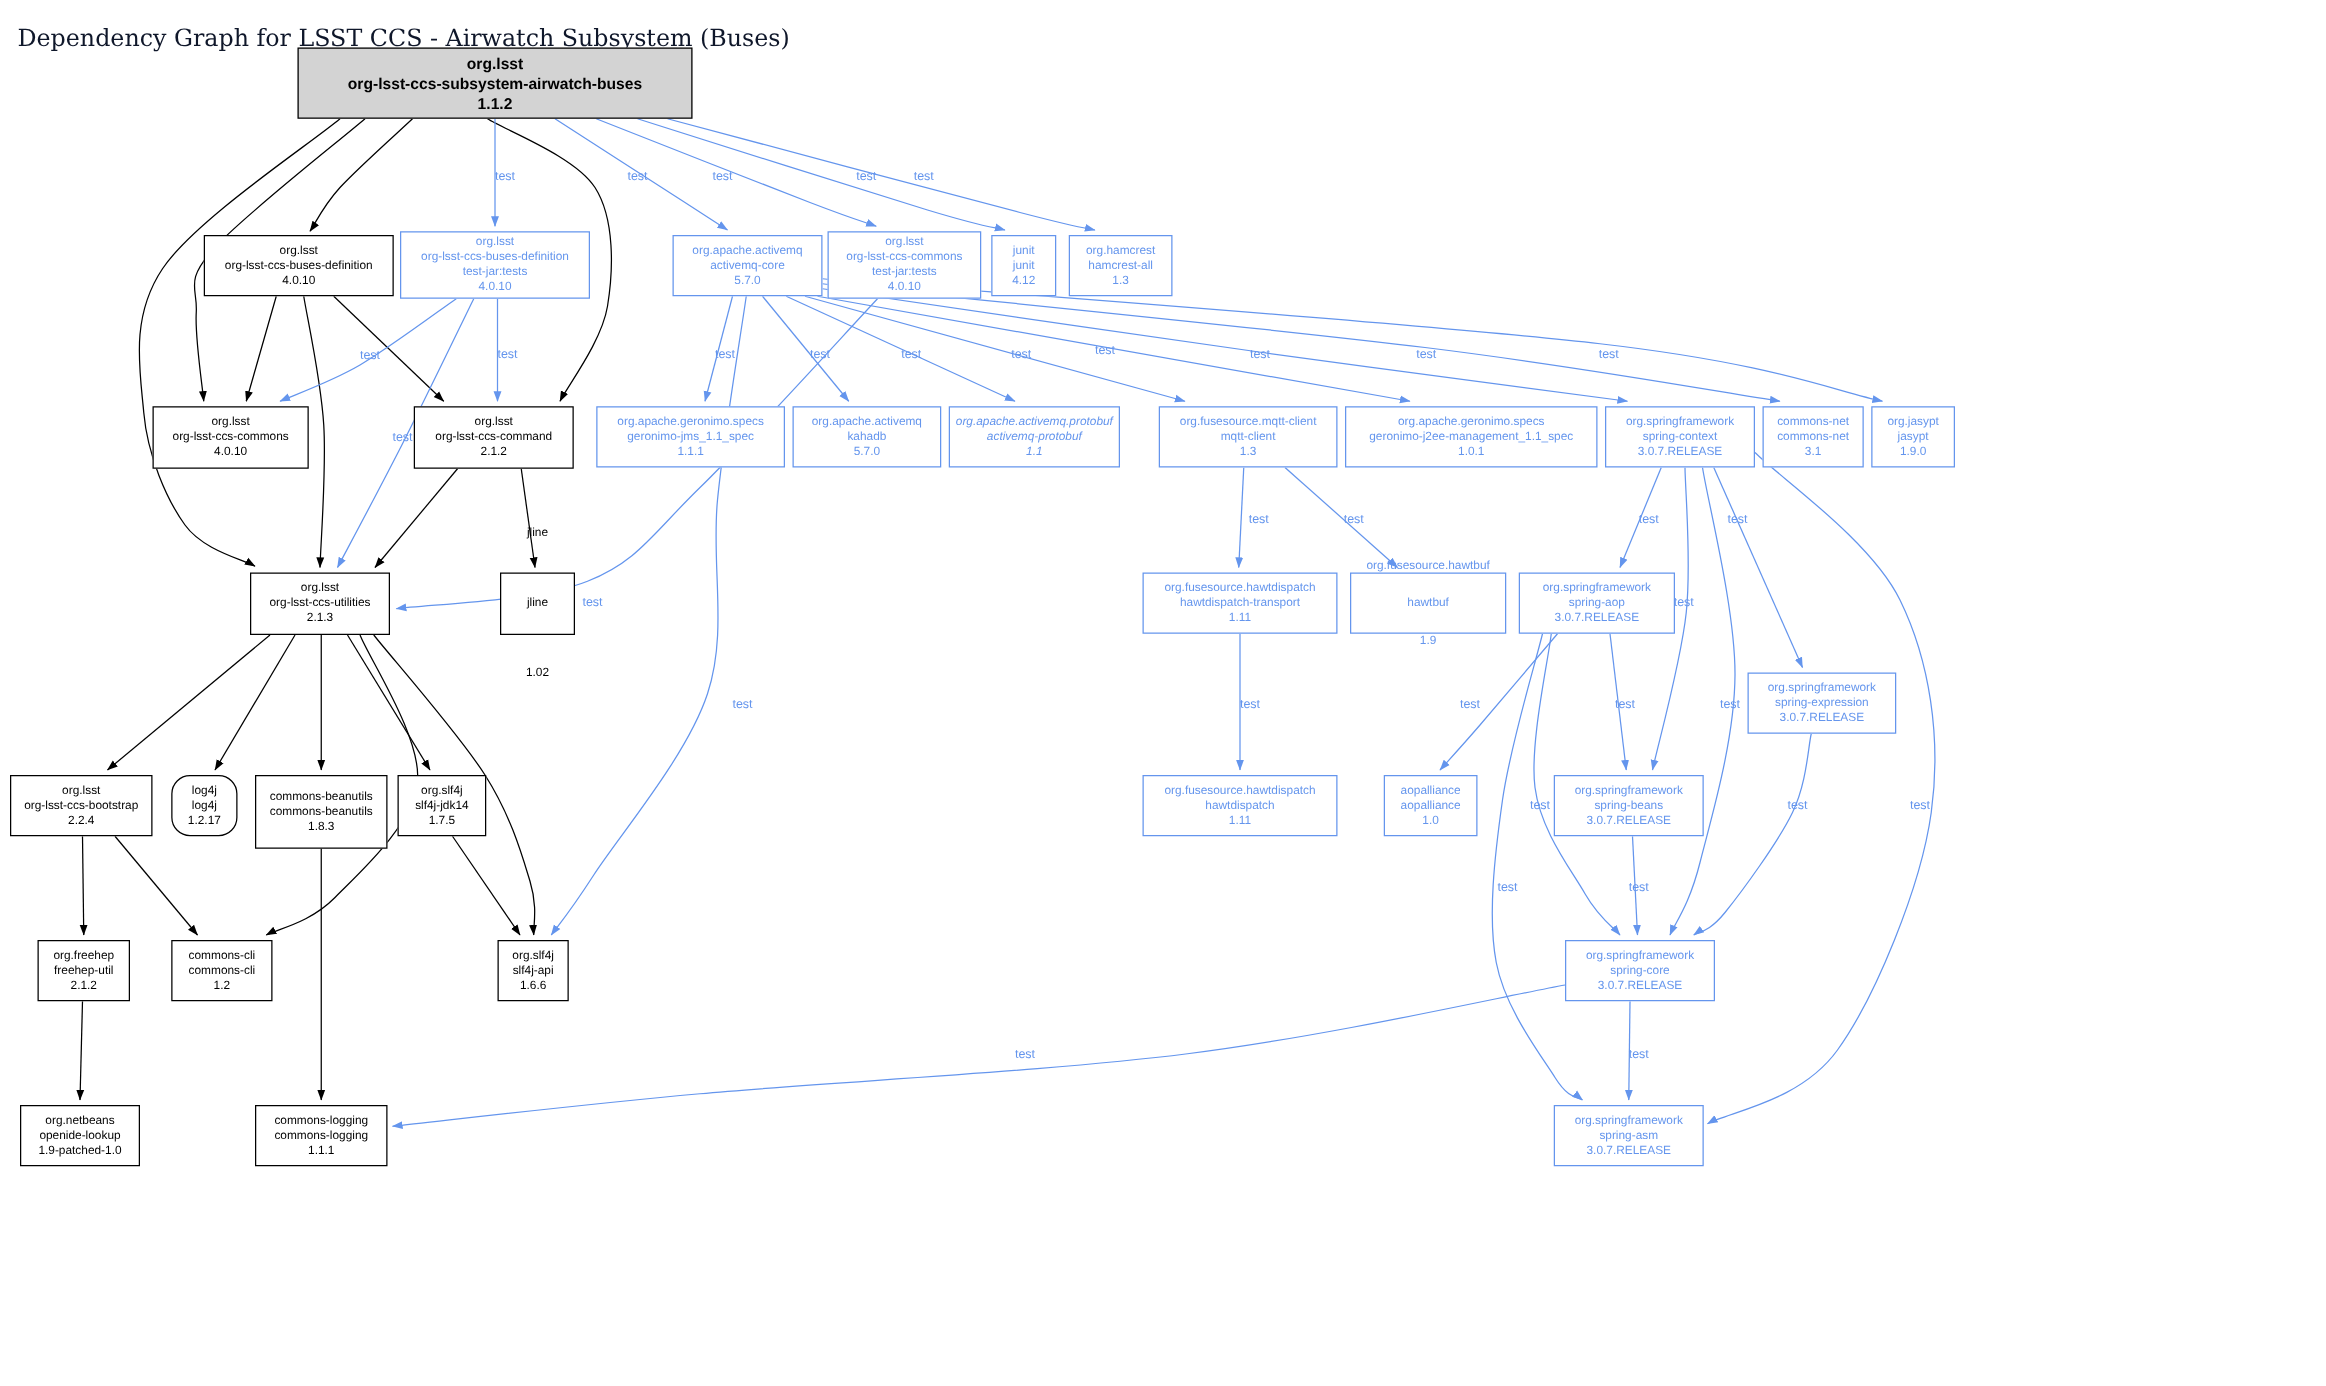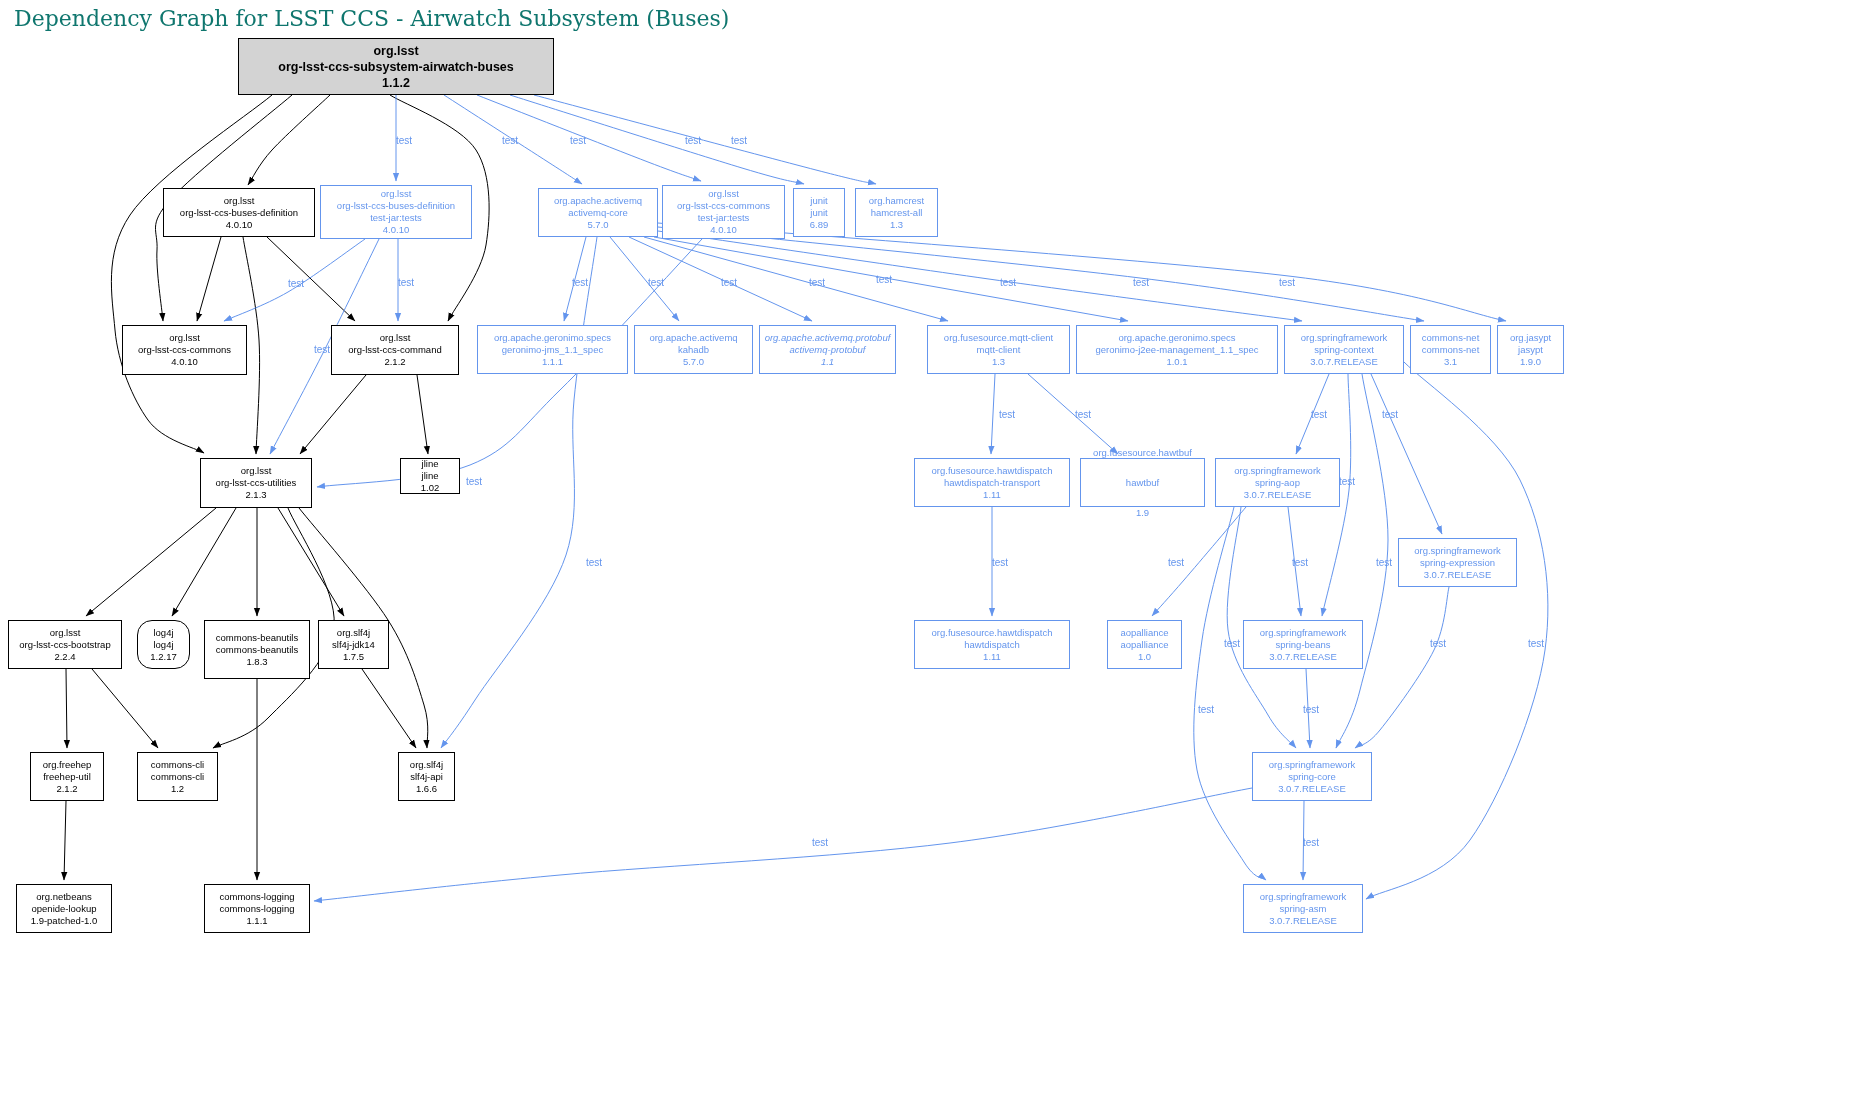--- a/index.html
+++ b/index.html
@@ -1,20 +1,20 @@
 <!DOCTYPE html>
 <html style="--test-color: #6495ED; --root-fill: #d3d3d3;"><head>
 <meta charset="utf-8">
 <style>
   * { margin:0; padding:0; box-sizing:border-box; }
   html,body { background:#ffffff; }
   body { font-family:"Liberation Sans", sans-serif; }
   #canvas { position:relative; width:1861px; height:1109px; background:#fff; overflow:hidden; }
-  #title { position:absolute; left:14px; top:6px; font-family:"DejaVu Serif", serif;
-           font-size:22px; color:#0f766e; white-space:pre; }
+  #title { position:absolute; left:14px; top:20px; font-family:"DejaVu Serif", serif;
+           font-size:19px; color:#0f172a; white-space:pre; }
   #edges { position:absolute; left:0; top:0; }
   .node { position:absolute; display:flex; flex-direction:column; justify-content:center;
           align-items:center; text-align:left; background:#fff; border:1px solid #000;
           color:#000; font-size:9.5px; line-height:12px; }
   .node div { white-space:nowrap; }
   .node.test { border-color:var(--test-color); color:var(--test-color); }
   .node.root { background:var(--root-fill); border-color:#000; color:#000;
                font-size:12.5px; line-height:16px; font-weight:bold; }
   .edge-label { font-size:10px; font-family:"Liberation Sans", sans-serif; }
 </style>
@@ -145,21 +145,21 @@
     </div>
     <div class="node test" style="left: 662px; top: 185px; width: 123px; height: 54px;">
       <div>org.lsst</div>
       <div>org-lsst-ccs-commons</div>
       <div>test-jar:tests</div>
       <div>4.0.10</div>
     </div>
     <div class="node test" style="left: 793px; top: 188px; width: 52px; height: 49px;">
       <div>junit</div>
       <div>junit</div>
-      <div>6.89</div>
+      <div>4.12</div>
     </div>
     <div class="node test" style="left: 855px; top: 188px; width: 83px; height: 49px;">
       <div>org.hamcrest</div>
       <div>hamcrest-all</div>
       <div>1.3</div>
     </div>
     <div class="node compile" style="left: 122px; top: 325px; width: 125px; height: 50px;">
       <div>org.lsst</div>
       <div>org-lsst-ccs-commons</div>
       <div>4.0.10</div>
@@ -207,21 +207,21 @@
     <div class="node test" style="left: 1497px; top: 325px; width: 67px; height: 49px;">
       <div>org.jasypt</div>
       <div>jasypt</div>
       <div>1.9.0</div>
     </div>
     <div class="node compile" style="left: 200px; top: 458px; width: 112px; height: 50px;">
       <div>org.lsst</div>
       <div>org-lsst-ccs-utilities</div>
       <div>2.1.3</div>
     </div>
-    <div class="node compile" style="left: 400px; top: 458px; width: 60px; height: 36px;">
+    <div class="node compile" style="left: 400px; top: 458px; width: 60px; height: 50px; gap: 44px;">
       <div>jline</div>
       <div>jline</div>
       <div>1.02</div>
     </div>
     <div class="node test" style="left: 914px; top: 458px; width: 156px; height: 49px;">
       <div>org.fusesource.hawtdispatch</div>
       <div>hawtdispatch-transport</div>
       <div>1.11</div>
     </div>
     <div class="node test" style="left: 1080px; top: 458px; width: 125px; height: 49px; gap: 18px;">

